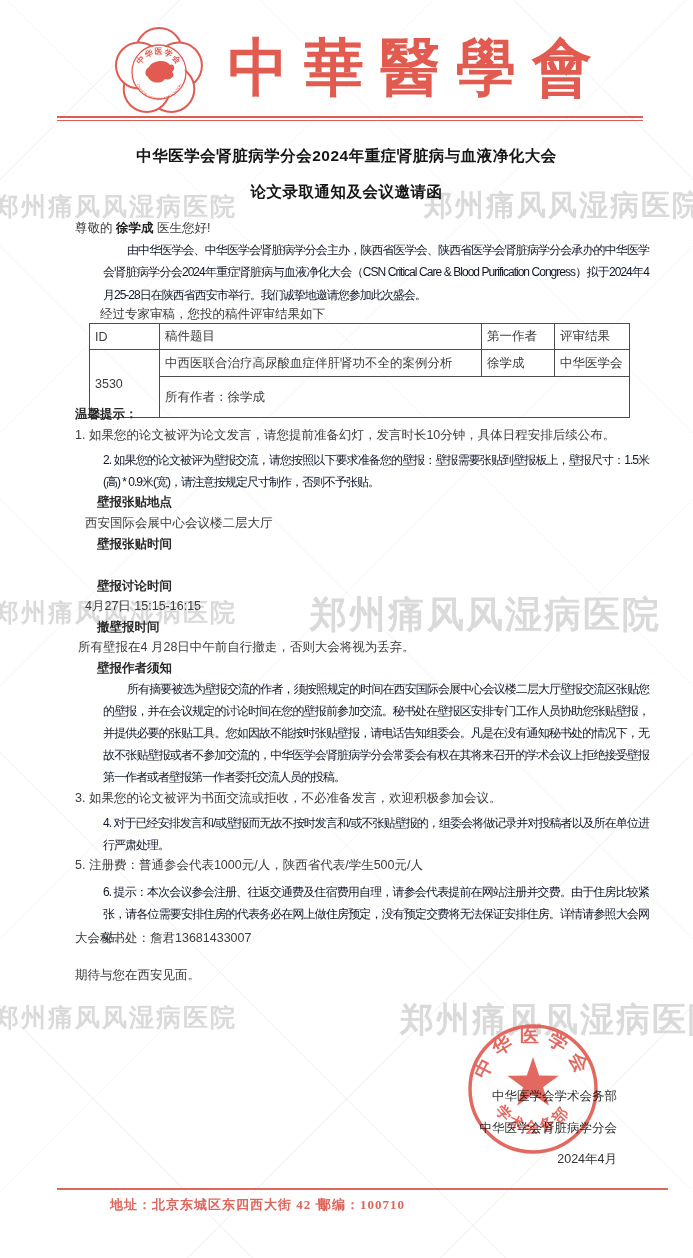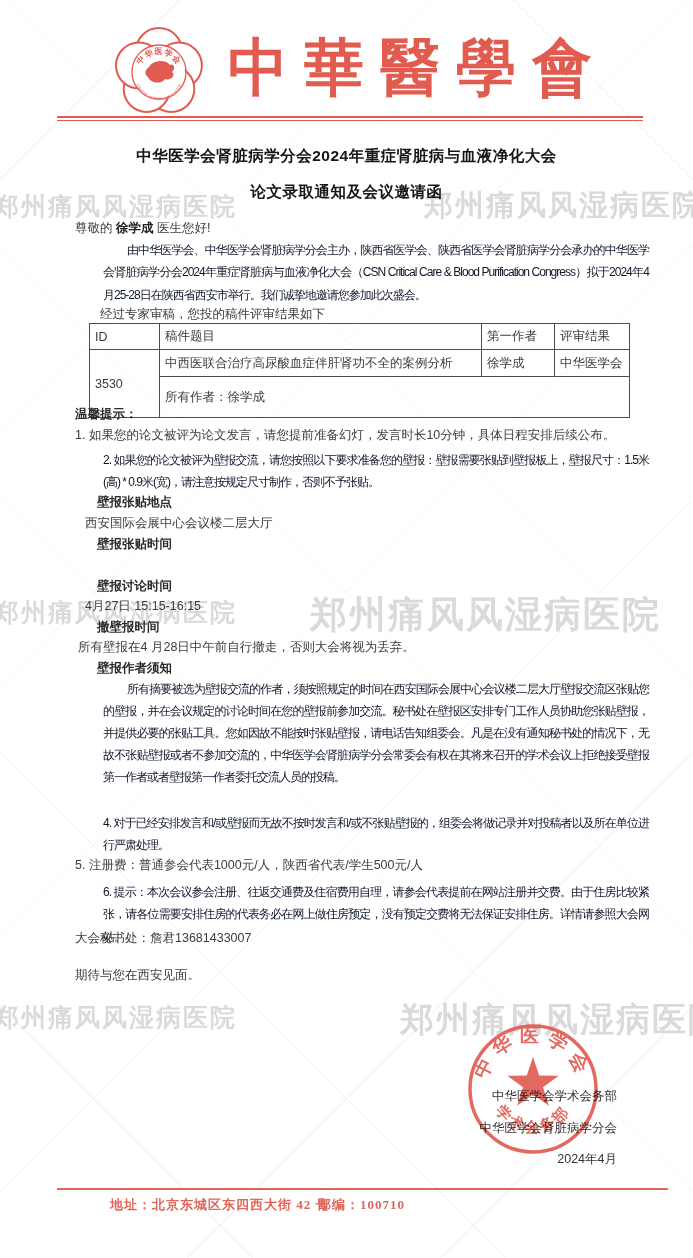--- a/index.html
+++ b/index.html
@@ -120,20 +120,21 @@
 
     <div class="abs blabel" style="left:97px;top:578px;">壁报讨论时间</div>
     <div class="abs body-line" style="left:85px;top:598px;">4月27日 15:15-16:15</div>
 
     <div class="abs blabel" style="left:97px;top:619px;">撤壁报时间</div>
     <div class="abs body-line" style="left:78px;top:639px;">所有壁报在4 月28日中午前自行撤走，否则大会将视为丢弃。</div>
 
     <div class="abs blabel" style="left:97px;top:660px;text-align:center;">壁报作者须知</div>
     <div class="abs para indent" style="left:75px;top:678px;line-height:22px;">所有摘要被选为壁报交流的作者，须按照规定的时间在西安国际会展中心会议楼二层大厅壁报交流区张贴您的壁报，并在会议规定的讨论时间在您的壁报前参加交流。秘书处在壁报区安排专门工作人员协助您张贴壁报，并提供必要的张贴工具。您如因故不能按时张贴壁报，请电话告知组委会。凡是在没有通知秘书处的情况下，无故不张贴壁报或者不参加交流的，中华医学会肾脏病学分会常委会有权在其将来召开的学术会议上拒绝接受壁报第一作者或者壁报第一作者委托交流人员的投稿。</div>
 
+    <div class="abs body-line" style="left:75px;top:790px;">3. 如果您的论文被评为书面交流或拒收，不必准备发言，欢迎积极参加会议。</div>
     <div class="abs para" style="left:75px;top:812px;">4. 对于已经安排发言和/或壁报而无故不按时发言和/或不张贴壁报的，组委会将做记录并对投稿者以及所在单位进行严肃处理。</div>
     <div class="abs body-line" style="left:75px;top:857px;">5. 注册费：普通参会代表1000元/人，陕西省代表/学生500元/人</div>
     <div class="abs para" style="left:75px;top:881px;">6. 提示：本次会议参会注册、往返交通费及住宿费用自理，请参会代表提前在网站注册并交费。由于住房比较紧张，请各位需要安排住房的代表务必在网上做住房预定，没有预定交费将无法保证安排住房。详情请参照大会网站。</div>
 
     <div class="abs body-line" style="left:75px;top:930px;">大会秘书处：詹君13681433007</div>
     <div class="abs body-line" style="left:75px;top:967px;">期待与您在西安见面。</div>
 
     <div class="sig" style="right:76px;top:1088px;">中华医学会学术会务部</div>
     <div class="sig" style="right:76px;top:1120px;">中华医学会肾脏病学分会</div>
     <div class="sig" style="right:76px;top:1151px;">2024年4月</div>

